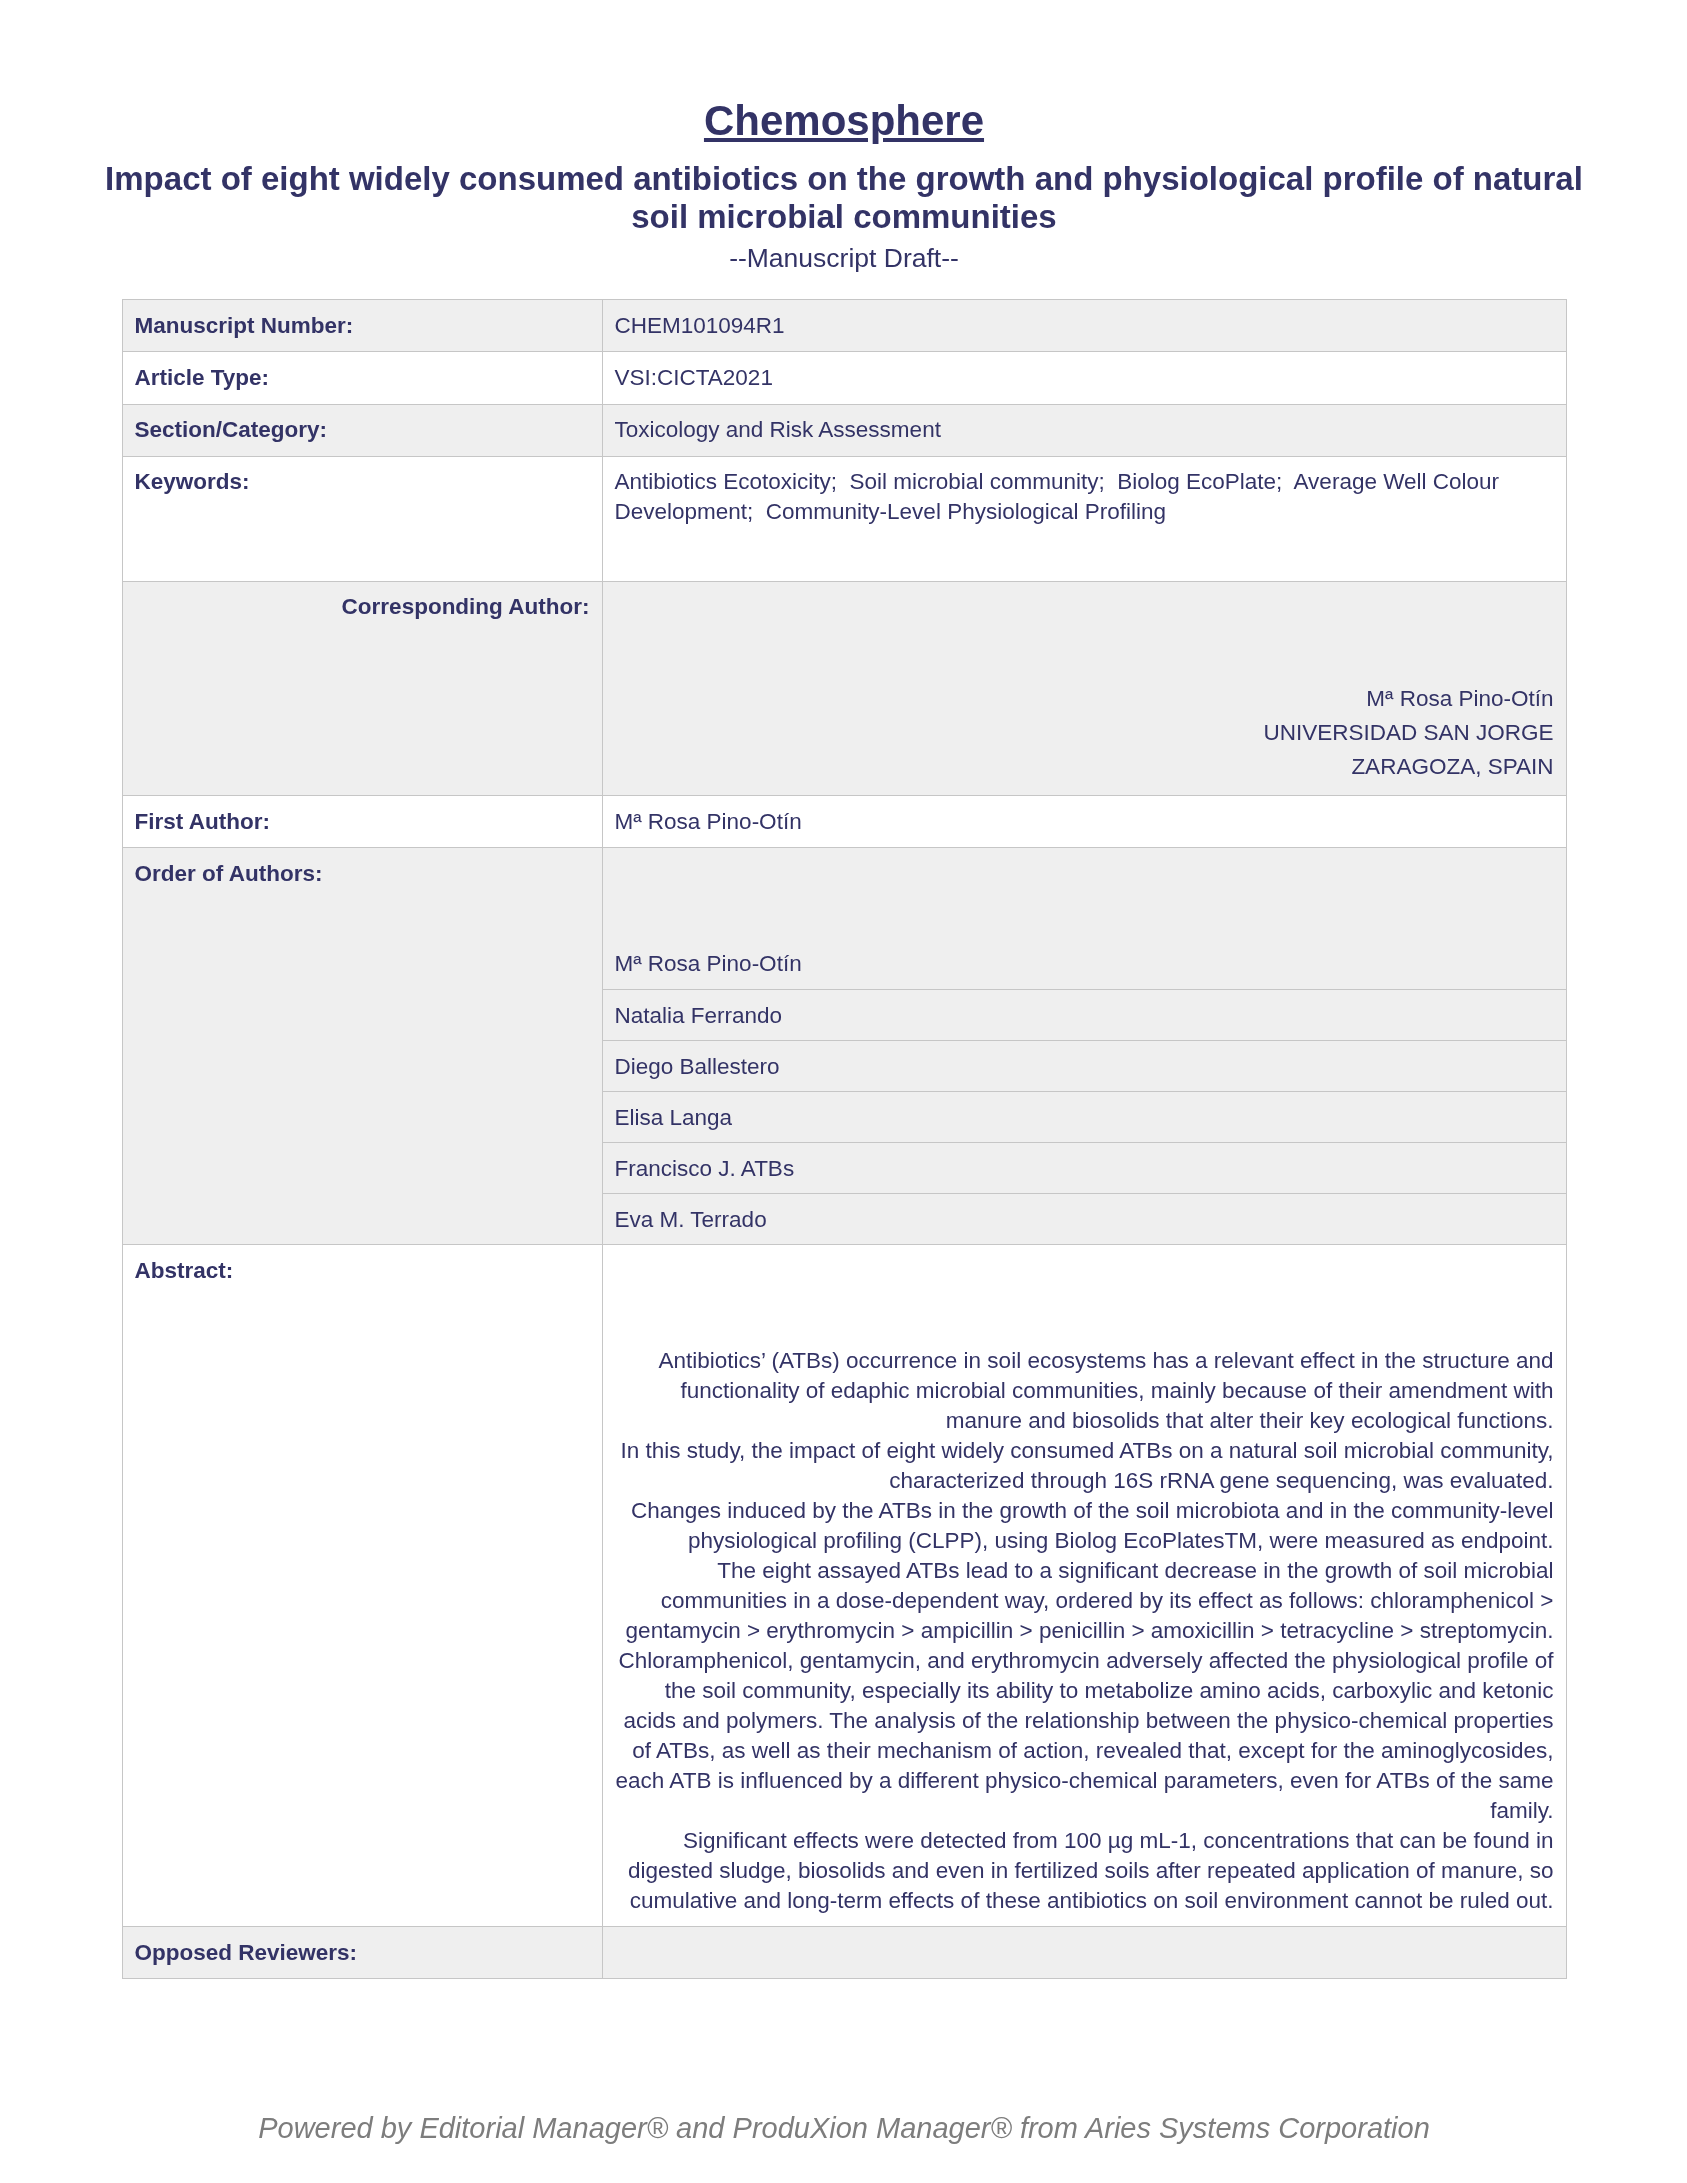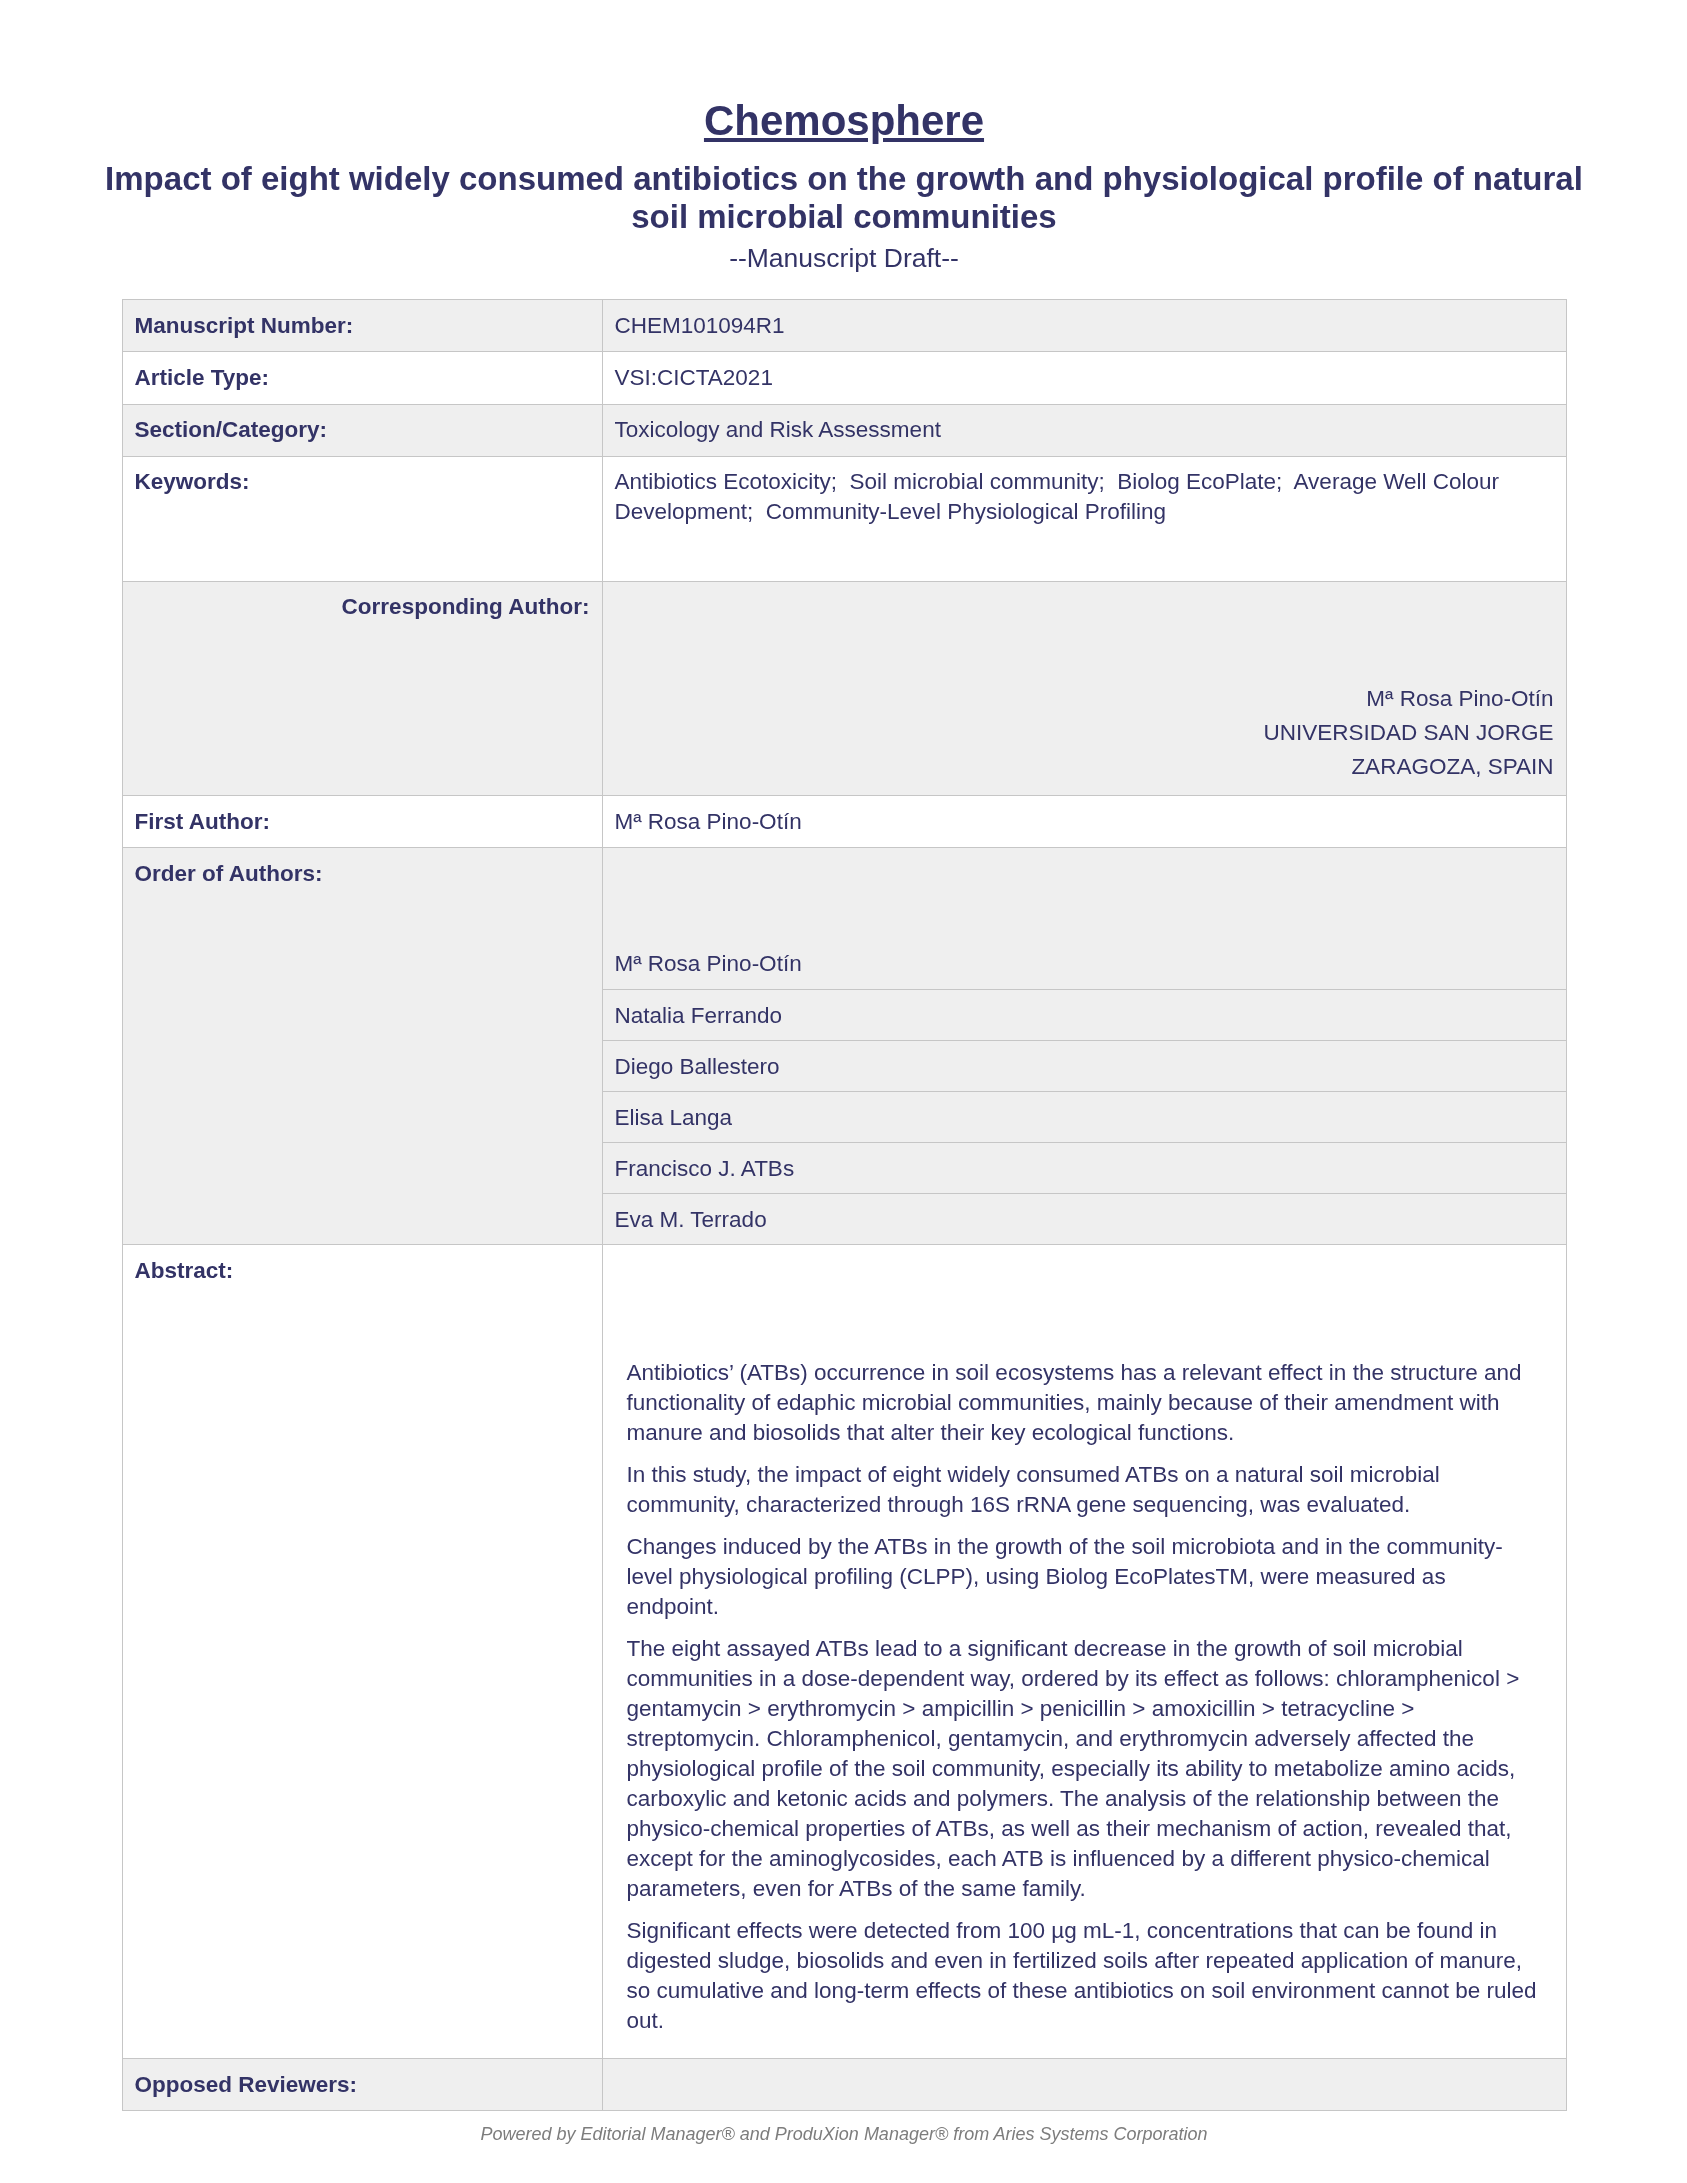--- a/index.html
+++ b/index.html
@@ -63,30 +63,30 @@
   
   td.authors-cell { padding: 0; }
   .author-row {
     height: 51px;
     box-sizing: border-box;
     padding: 10.6px 12px;
     line-height: 30px;
   }
   .author-row + .author-row { border-top: 1.3px solid #c6c6c6; }
 
-  .abstract-paragraph { margin: 12px; }
+  .abstract-paragraph { margin: 0; text-align: right; }
 
   
   .footer {
     position: absolute;
     left: 0;
     bottom: 38px;
     width: 100%;
     text-align: center;
-    font-size: 18px;
+    font-size: 29px;
     font-style: italic;
     color: #7d7d7d;
   }
 </style>
 </head>
 <body>
 
 <div class="header">
   <div class="journal-title">Chemosphere</div>
   <div class="paper-title">Impact of eight widely consumed antibiotics on the growth and physiological profile of natural soil microbial communities</div>

